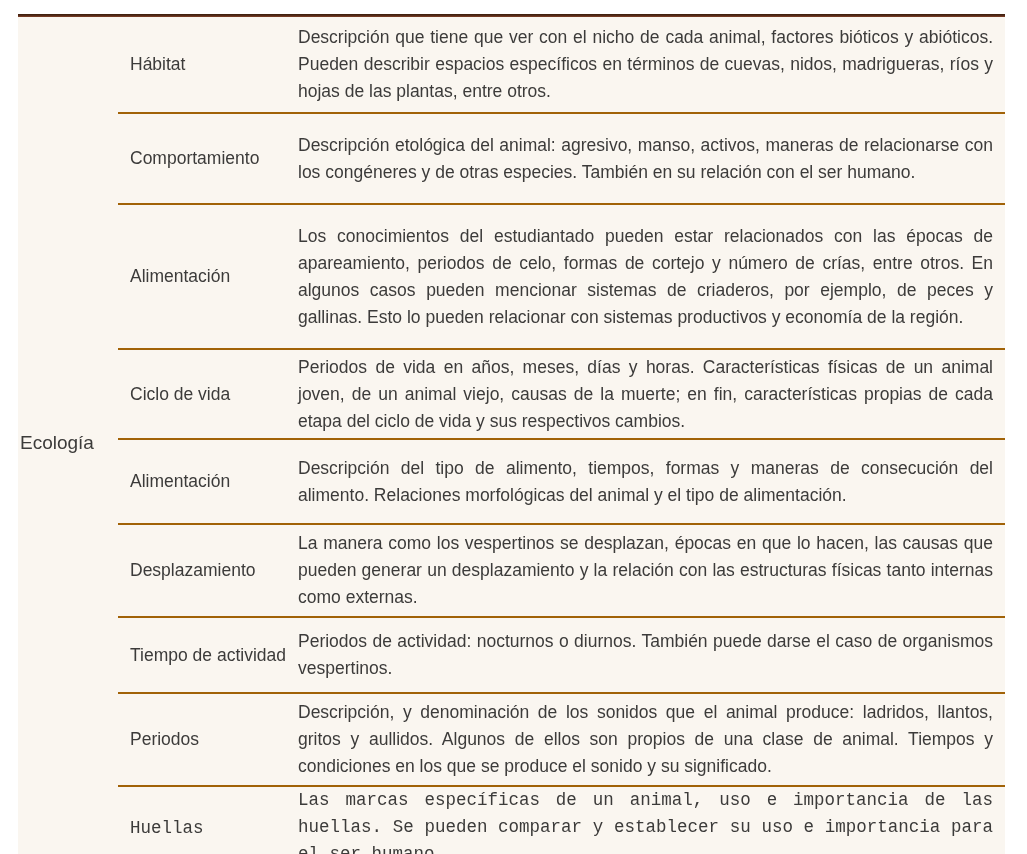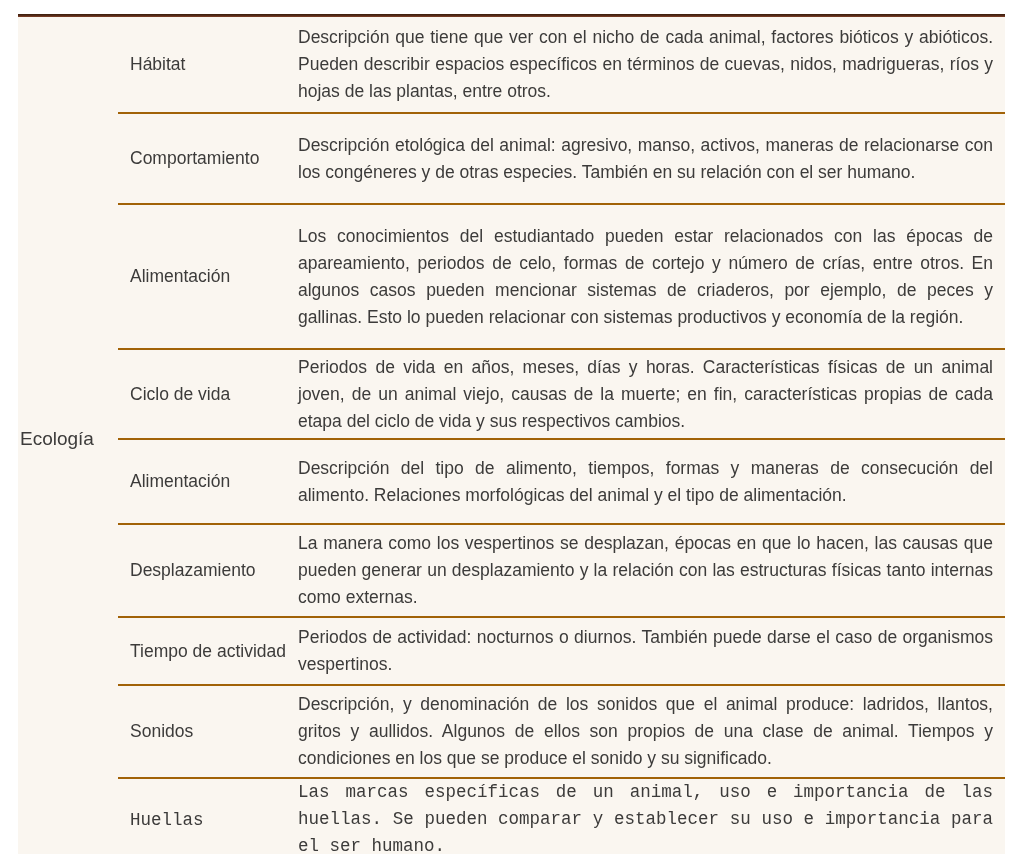--- a/index.html
+++ b/index.html
@@ -56,21 +56,21 @@
   }
   tbody tr:last-child td.lbl, tbody tr:last-child td.desc {
     border-bottom: none;
   }
   tbody tr:nth-child(1) { height: 96px; }
   tbody tr:nth-child(2) { height: 91px; }
   tbody tr:nth-child(3) { height: 145px; }
   tbody tr:nth-child(4) { height: 90px; }
   tbody tr:nth-child(5) { height: 85px; }
   tbody tr:nth-child(6) { height: 93px; }
-  tbody tr:nth-child(7) { height: 68px; }
+  tbody tr:nth-child(7) { height: 76px; }
   tbody tr:nth-child(8) { height: 93px; }
   tbody tr:nth-child(9) { height: 68px; font-family: Liberation Mono, monospace; }
 </style>
 </head>
 <body>
 
 <div class="table-wrap">
   <div class="rule-top"></div>
   <table class="ecology">
     <tbody>
@@ -97,21 +97,21 @@
       </tr>
       <tr>
         <td class="lbl">Desplazamiento</td>
         <td class="desc">La manera como los vespertinos se desplazan, épocas en que lo hacen, las causas que pueden generar un desplazamiento y la relación con las estructuras físicas tanto internas como externas.</td>
       </tr>
       <tr>
         <td class="lbl">Tiempo de actividad</td>
         <td class="desc">Periodos de actividad: nocturnos o diurnos. También puede darse el caso de organismos vespertinos.</td>
       </tr>
       <tr>
-        <td class="lbl">Sonidos</td>
+        <td class="lbl">Periodos</td>
         <td class="desc">Descripción, y denominación de los sonidos que el animal produce: ladridos, llantos, gritos y aullidos. Algunos de ellos son propios de una clase de animal. Tiempos y condiciones en los que se produce el sonido y su significado.</td>
       </tr>
       <tr>
         <td class="lbl">Huellas</td>
         <td class="desc">Las marcas específicas de un animal, uso e importancia de las huellas. Se pueden comparar y establecer su uso e importancia para el ser humano.</td>
       </tr>
     </tbody>
   </table>
   <div class="rule-bottom"></div>
 </div>

